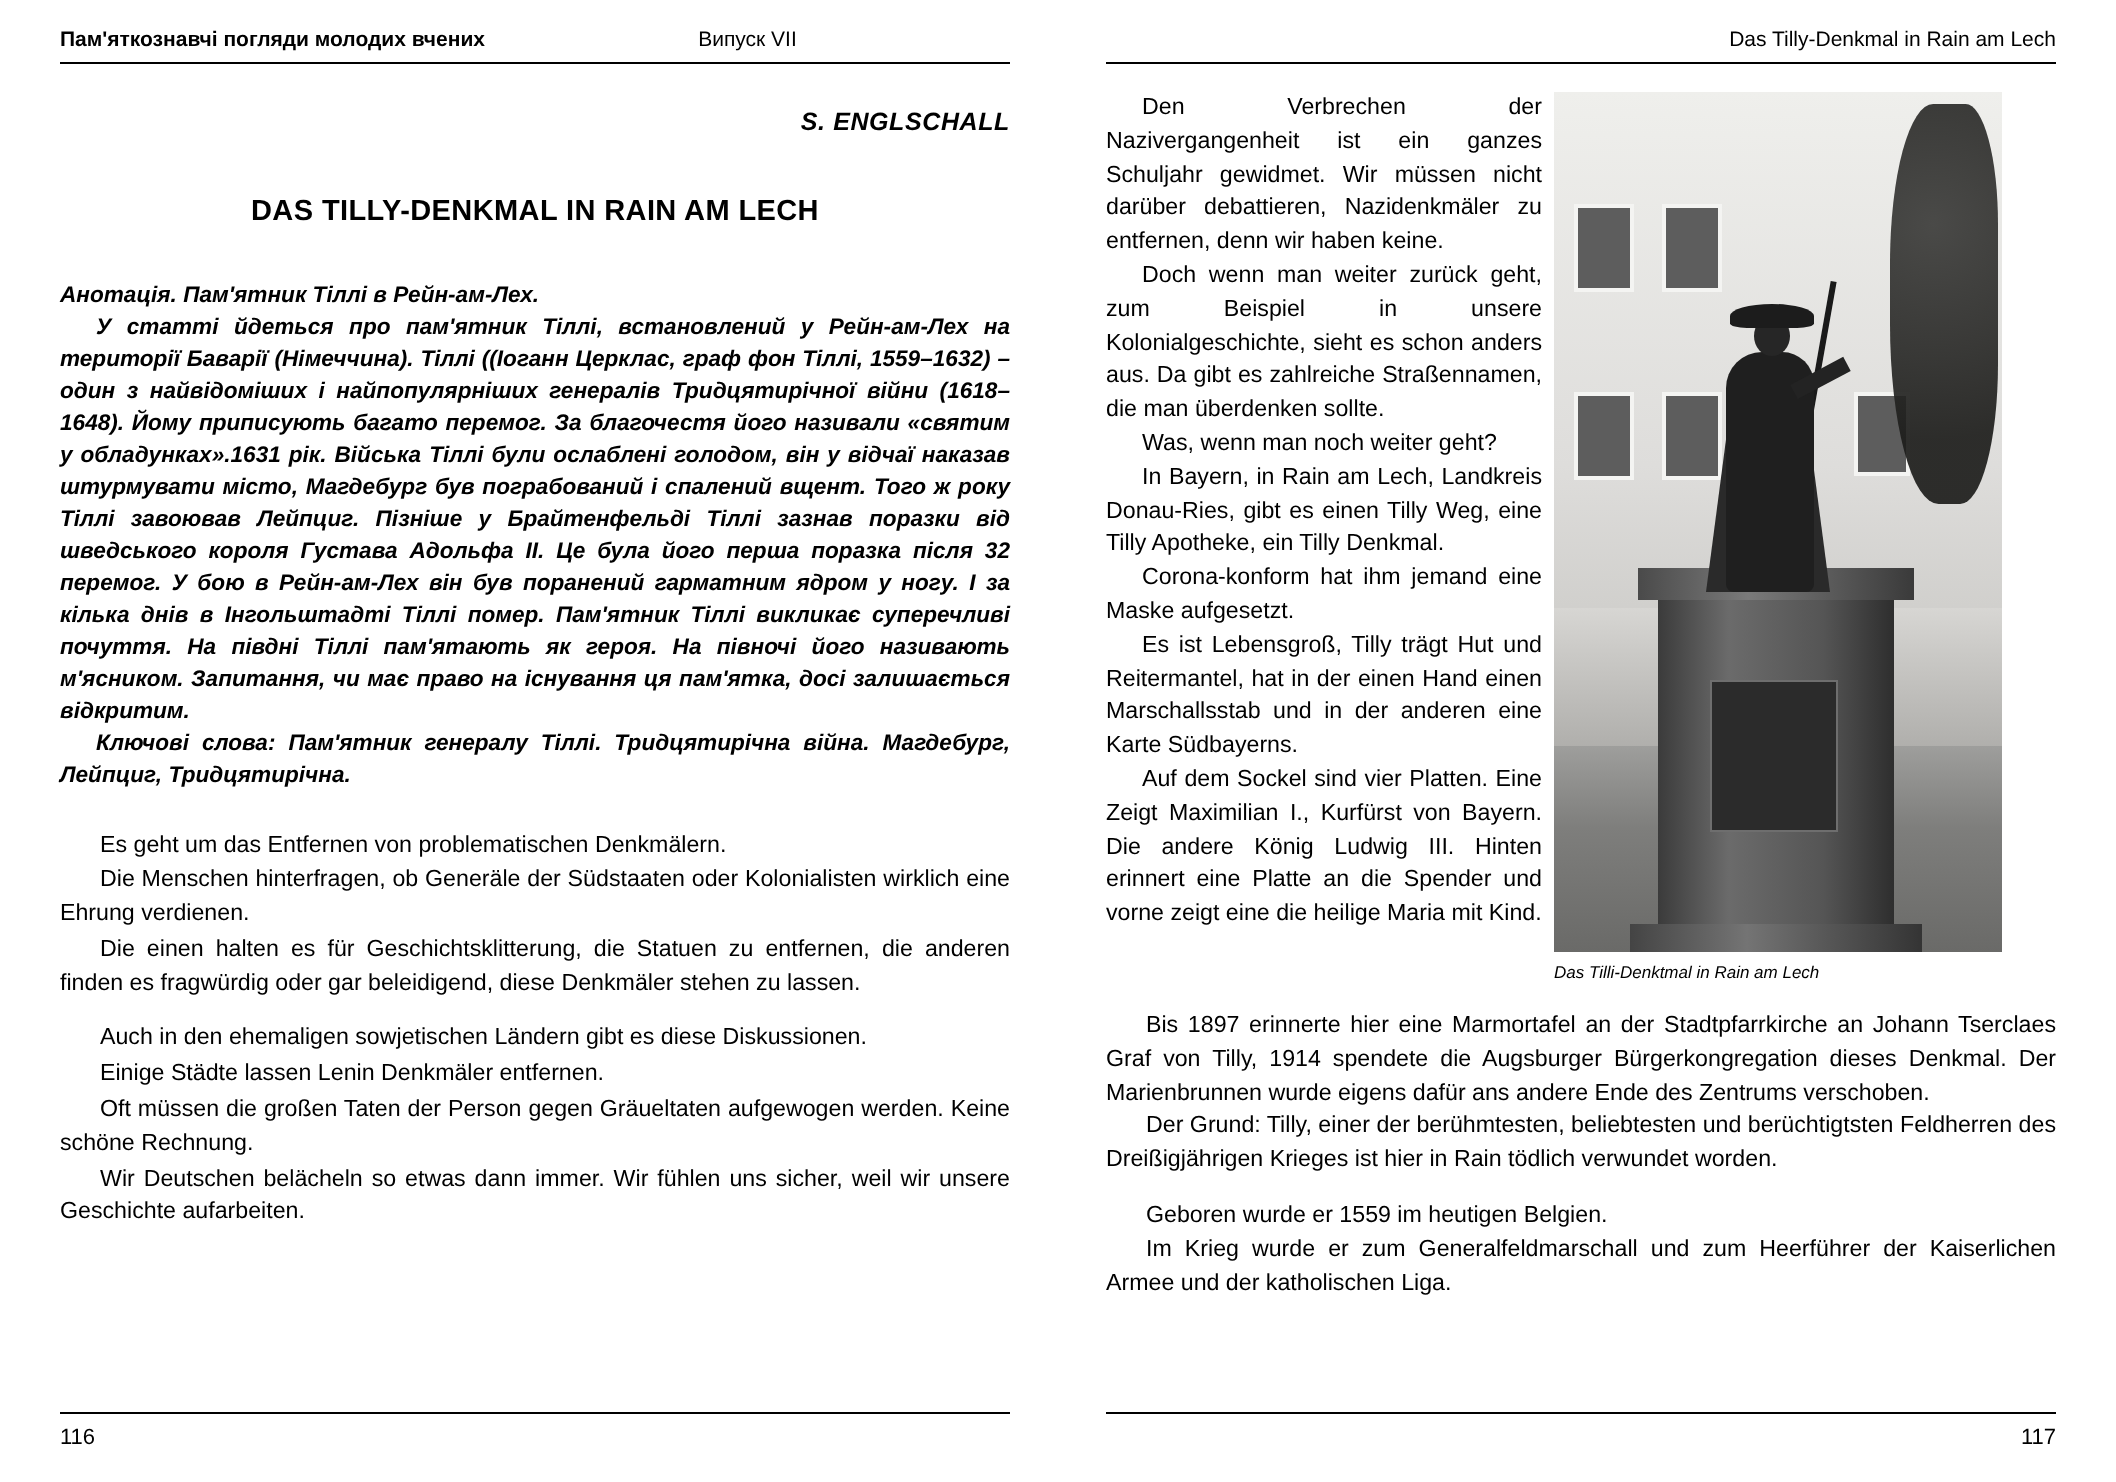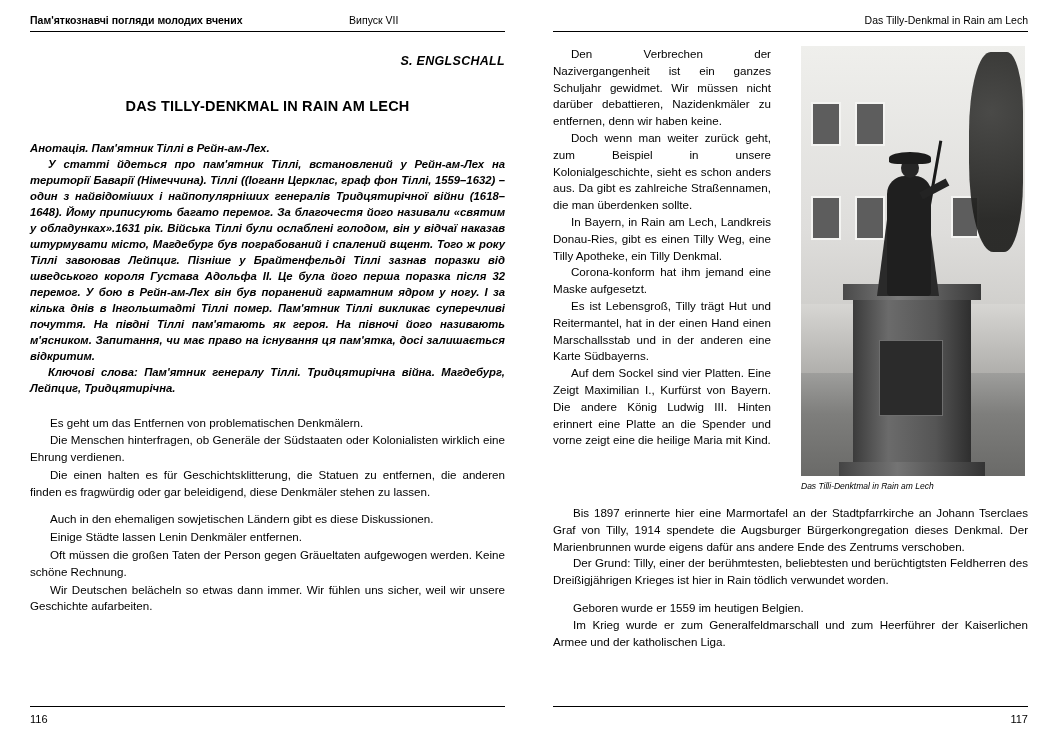--- a/index.html
+++ b/index.html
@@ -86,21 +86,21 @@
     font-size: 11.6px;
     line-height: 1.45;
     text-align: justify;
     text-indent: 20px;
   }
   .body-text p.gap { margin-top: 11px; }
 
   
   .right-top {
     display: flex;
-    gap: 30px;
+    gap: 6px;
     align-items: flex-start;
   }
   .right-col-text {
     width: 218px;
     flex: 0 0 218px;
   }
   .right-col-text p {
     margin: 0;
     font-size: 11.6px;
     line-height: 1.45;
@@ -273,20 +273,21 @@
   <div class="page page-right">
 
     <div class="runhead-right">
       <span class="rh-right">Das Tilly-Denkmal in Rain am Lech</span>
     </div>
 
     <div class="right-top">
       <div class="right-col-text">
         <p>Den Verbrechen der Nazivergangenheit ist ein ganzes Schuljahr gewidmet. Wir müssen nicht darüber debattieren, Nazidenkmäler zu entfernen, denn wir haben keine.</p>
         <p>Doch wenn man weiter zurück geht, zum Beispiel in unsere Kolonialgeschichte, sieht es schon anders aus. Da gibt es zahlreiche Straßennamen, die man überdenken sollte.</p>
+        <p>Was, wenn man noch weiter geht?</p>
         <p>In Bayern, in Rain am Lech, Landkreis Donau-Ries, gibt es einen Tilly Weg, eine Tilly Apotheke, ein Tilly Denkmal.</p>
         <p>Corona-konform hat ihm jemand eine Maske aufgesetzt.</p>
         <p>Es ist Lebensgroß, Tilly trägt Hut und Reitermantel, hat in der einen Hand einen Marschallsstab und in der anderen eine Karte Südbayerns.</p>
         <p>Auf dem Sockel sind vier Platten. Eine Zeigt Maximilian I., Kurfürst von Bayern. Die andere König Ludwig III. Hinten erinnert eine Platte an die Spender und vorne zeigt eine die heilige Maria mit Kind.</p>
       </div>
 
       <figure class="figure" style="margin:0;">
         <div class="figure-img">
           <div class="sky"></div>
           <div class="bldg">

